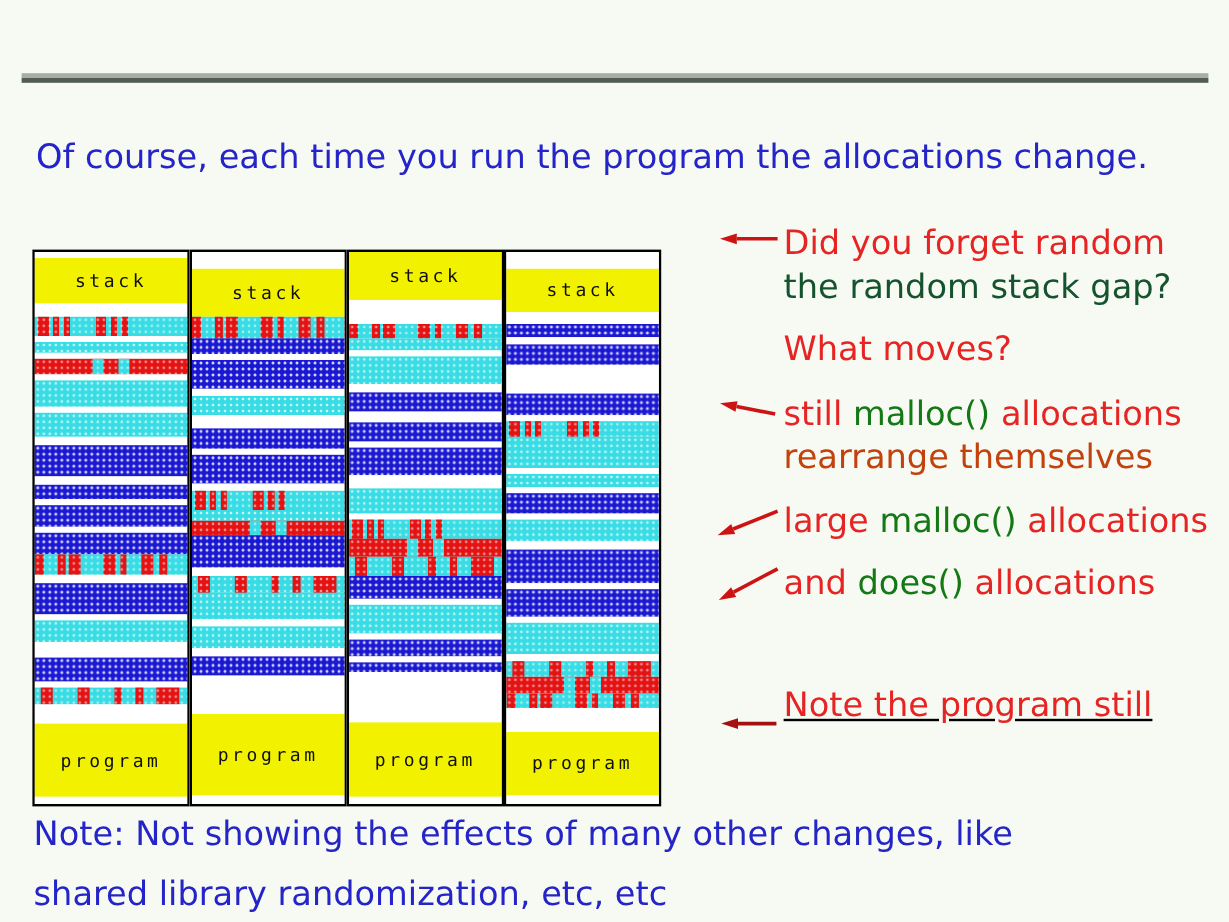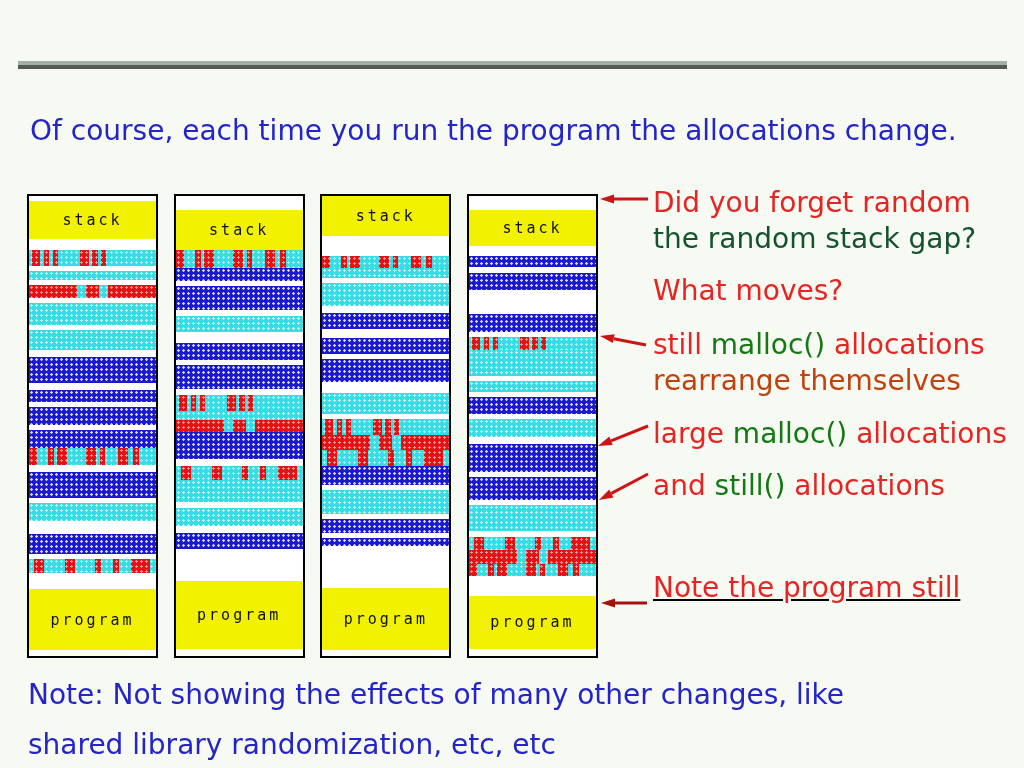--- a/index.html
+++ b/index.html
@@ -21,22 +21,22 @@
   }
   .intro{
     position:absolute;top:114px;left:30px;width:940px;
     font-size:28px;color:#2424c8;
   }
   .footnote{
     position:absolute;top:670px;left:28px;width:940px;
     font-size:28px;line-height:50px;color:#2424c8;white-space:pre-line;
   }
   .memcols{
-    position:absolute;left:27px;top:194px;width:571px;height:464px;
-    display:flex;justify-content:space-between;
+    position:absolute;left:27px;top:208px;width:571px;height:464px;
+    display:flex;
   }
   .memcol{
     width:131px;height:464px;box-sizing:border-box;
     border:2.5px solid #000;background:#ffffff;
     display:flex;flex-direction:column;
   }
   .band{min-height:0;}
   .band-gap{background:#ffffff;}
   .band-stack,.band-program{background:#f2f200;}
   .band-label{
@@ -223,21 +223,21 @@
         <div><span style="color: rgb(230, 36, 36);">What moves?</span></div>
       </div>
       <div class="annotation" style="left: 653px; top: 327px;">
         <div><span style="color: rgb(230, 36, 36);">still </span><span style="color: rgb(20, 120, 20);">malloc()</span><span style="color: rgb(230, 36, 36);"> allocations</span></div>
         <div><span style="color: #c2410c;">rearrange themselves</span></div>
       </div>
       <div class="annotation" style="left: 653px; top: 416px;">
         <div><span style="color: rgb(230, 36, 36);">large </span><span style="color: rgb(20, 120, 20);">malloc()</span><span style="color: rgb(230, 36, 36);"> allocations</span></div>
       </div>
       <div class="annotation" style="left: 653px; top: 468px;">
-        <div><span style="color: rgb(230, 36, 36);">and </span><span style="color: rgb(20, 120, 20);">still()</span><span style="color: rgb(230, 36, 36);"> allocations</span></div>
+        <div><span style="color: rgb(230, 36, 36);">and </span><span style="color: rgb(20, 120, 20);">does()</span><span style="color: rgb(230, 36, 36);"> allocations</span></div>
       </div>
       <div class="annotation" style="left: 653px; top: 570px; text-decoration: underline;">
         <div><span style="color: rgb(230, 36, 36);">Note the program still</span></div>
       </div>
     </div>
 
   <svg id="arrow-layer" width="1024" height="768">
       <line x1="648" y1="199" x2="614" y2="199" stroke="#cc1414" stroke-width="3"></line>
       <polygon points="600,199 614,194.5 614,203.5" fill="#cc1414"></polygon>
       <line x1="646" y1="345" x2="613.7394971680403" y2="338.6881624893992" stroke="#cc1414" stroke-width="3"></line>

